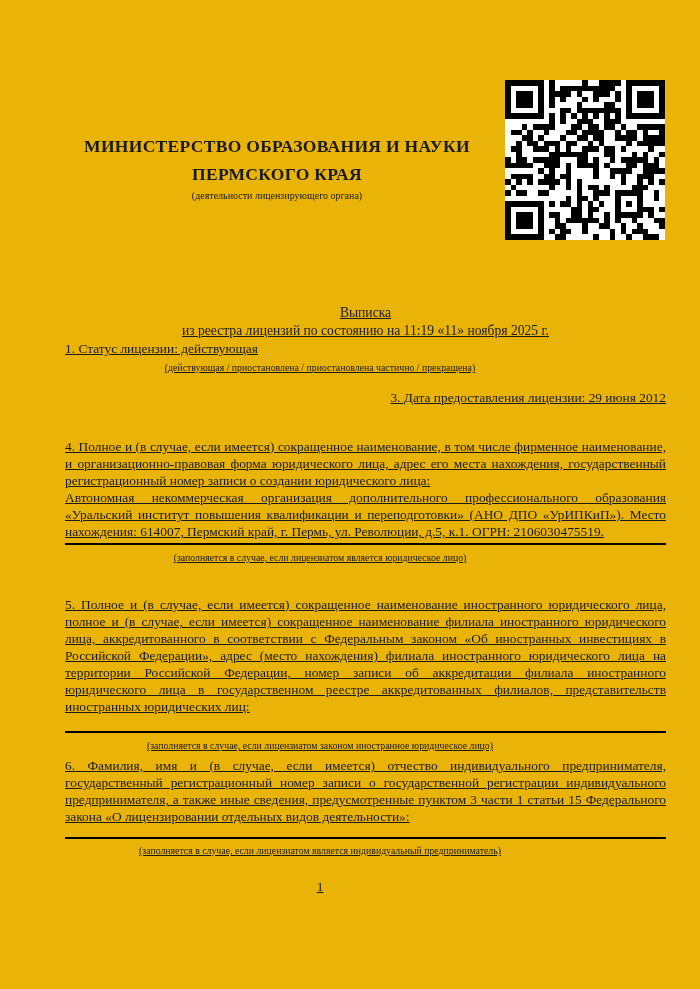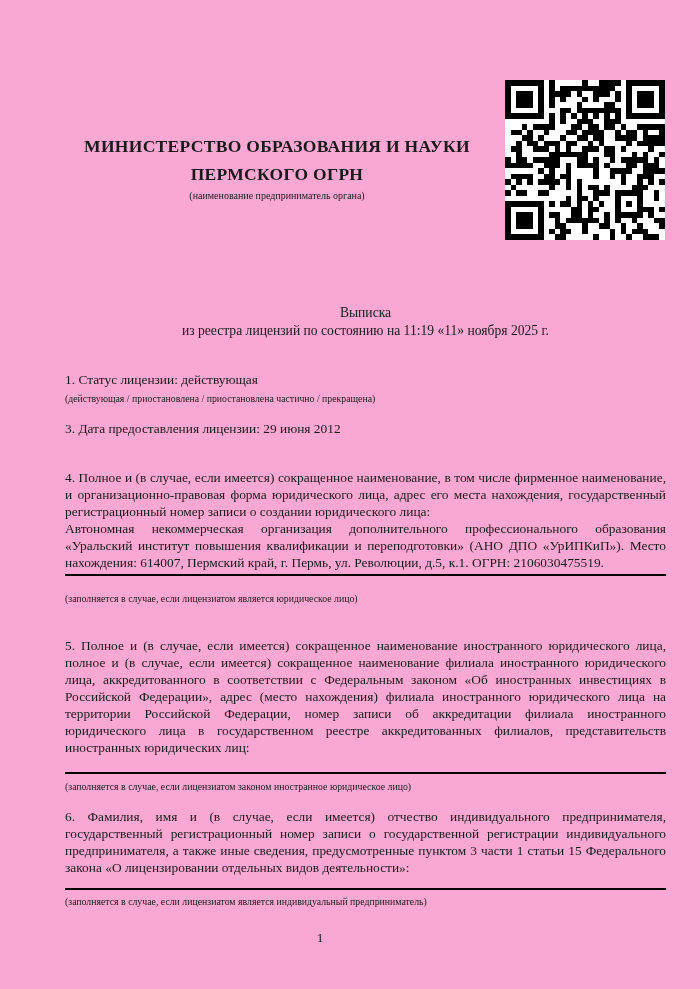--- a/index.html
+++ b/index.html
@@ -1,20 +1,20 @@
 <!DOCTYPE html>
 <html><head>
 <meta charset="utf-8">
 <style>
   html, body { margin: 0; padding: 0; background: #ffffff; }
   .page {
     position: relative;
     width: 700px;
     height: 989px;
-    background: #f9a8d4;
+    background: #eab308;
     color: #1a1a1a;
     font-family: "Liberation Serif", serif;
     overflow: hidden;
   }
   
   .ministry {
     position: absolute;
     left: 65px;
     top: 132px;
     width: 424px;
@@ -41,56 +41,57 @@
   }
   .qr svg { display: block; width: 160px; height: 164px; }
   
   .content {
     position: absolute;
     left: 65px;
     top: 304px;
     width: 601px;
     font-size: 13.4px;
     line-height: 17px;
+    text-decoration: underline;
   }
   .doc-title { text-align: center; font-size: 13.6px; line-height: 18px; }
   .para { text-align: justify; }
   .caption-wrap {
     width: 510px;
-    text-align: left;
+    text-align: center;
     font-size: 9.8px;
     line-height: 13px;
   }
   .fill-line { border-top: 2px solid #000; height: 0; }
-  .mt-status  { margin-top: 31px; }
+  .mt-status  { }
   .mt-cap1    { margin-top: 4px; }
   .mt-reg     { margin-top: 19px; }
-  .mt-date    { margin-top: 15px; }
+  .mt-date    { margin-top: 15px; text-align: right; }
   .mt-p4      { margin-top: 32px; }
   .mt-rule4   { margin-top: 3px; }
-  .mt-cap4    { margin-top: 16px; }
+  .mt-cap4    { margin-top: 6px; }
   .mt-p5      { margin-top: 32px; }
   .mt-rule5   { margin-top: 16px; }
   .mt-cap5    { margin-top: 6px; }
-  .mt-p6      { margin-top: 15px; }
+  .mt-p6      { margin-top: 5px; }
   .mt-rule6   { margin-top: 12px; }
   .mt-cap6    { margin-top: 5px; }
   .mt-inn     { margin-top: 24px; }
   .mt-pageno  { margin-top: 21px; }
   .page-number { width: 510px; text-align: center; font-size: 13.4px; }
 </style>
 </head>
 <body>
 
 <div class="page">
 
   <div class="ministry">
     <div class="ministry-line">МИНИСТЕРСТВО ОБРАЗОВАНИЯ И НАУКИ</div>
-    <div class="ministry-line">ПЕРМСКОГО ОГРН</div>
-    <div class="org-caption">(наименование предприниматель органа)</div>
+    <div class="ministry-line">ПЕРМСКОГО КРАЯ</div>
+    <div class="org-caption">(деятельности лицензирующего органа)</div>
   </div>
 
   <div class="qr" id="qr-box">
       <svg xmlns="http://www.w3.org/2000/svg" viewBox="0 0 29 29" shape-rendering="crispEdges">
         <rect width="29" height="29" fill="#ffffff"></rect>
         <rect x="0" y="0" width="1" height="1" fill="#000000"></rect>
         <rect x="1" y="0" width="1" height="1" fill="#000000"></rect>
         <rect x="2" y="0" width="1" height="1" fill="#000000"></rect>
         <rect x="3" y="0" width="1" height="1" fill="#000000"></rect>
         <rect x="4" y="0" width="1" height="1" fill="#000000"></rect>

